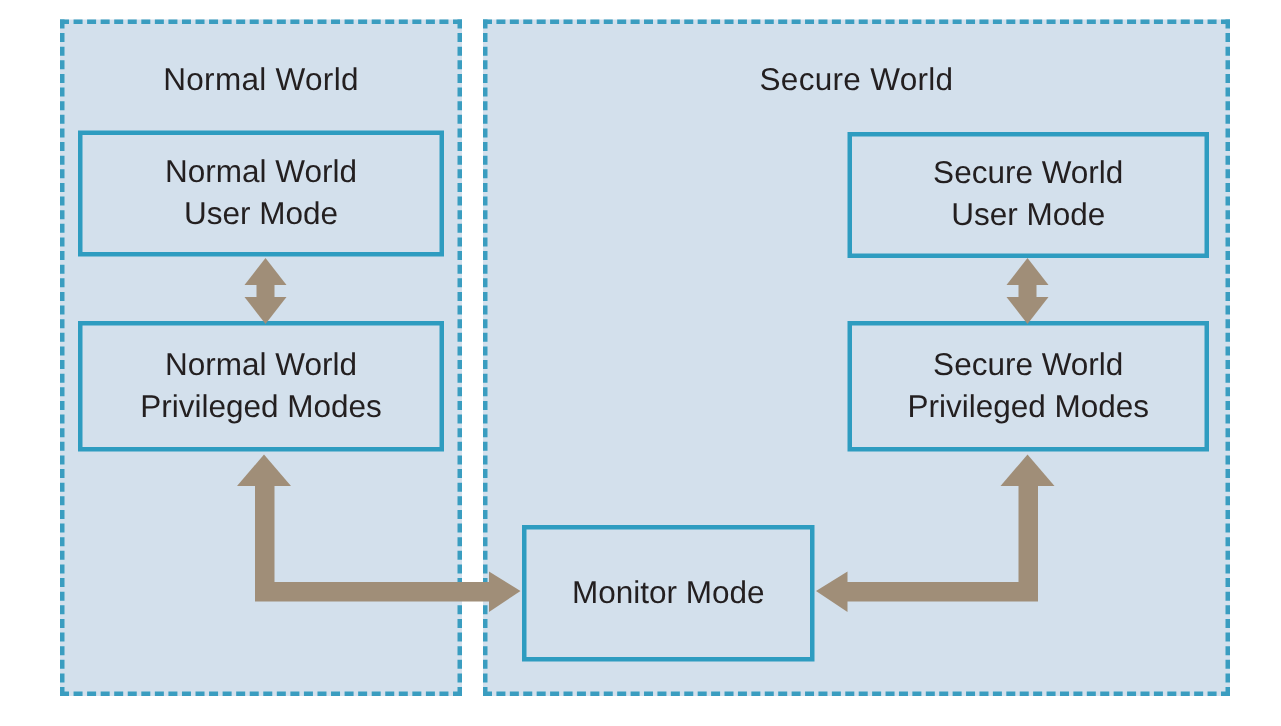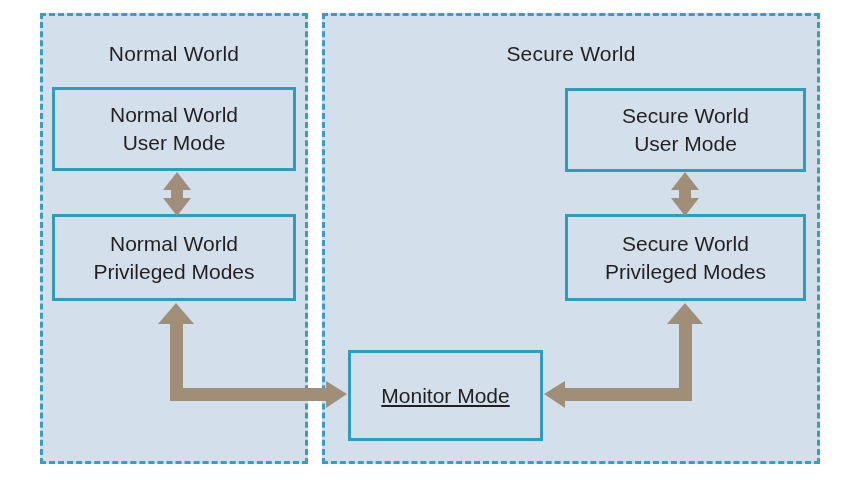--- a/index.html
+++ b/index.html
@@ -86,21 +86,20 @@
     left: 565px;
     top: 214px;
     width: 241px;
     height: 87px;
   }
   #monitor-mode-box {
     left: 348px;
     top: 350px;
     width: 195px;
     height: 91px;
-    text-decoration: underline;
   }
   #arrow-layer {
     position: absolute;
     left: 0;
     top: 0;
     width: 854px;
     height: 484px;
     pointer-events: none;
   }
 </style>

